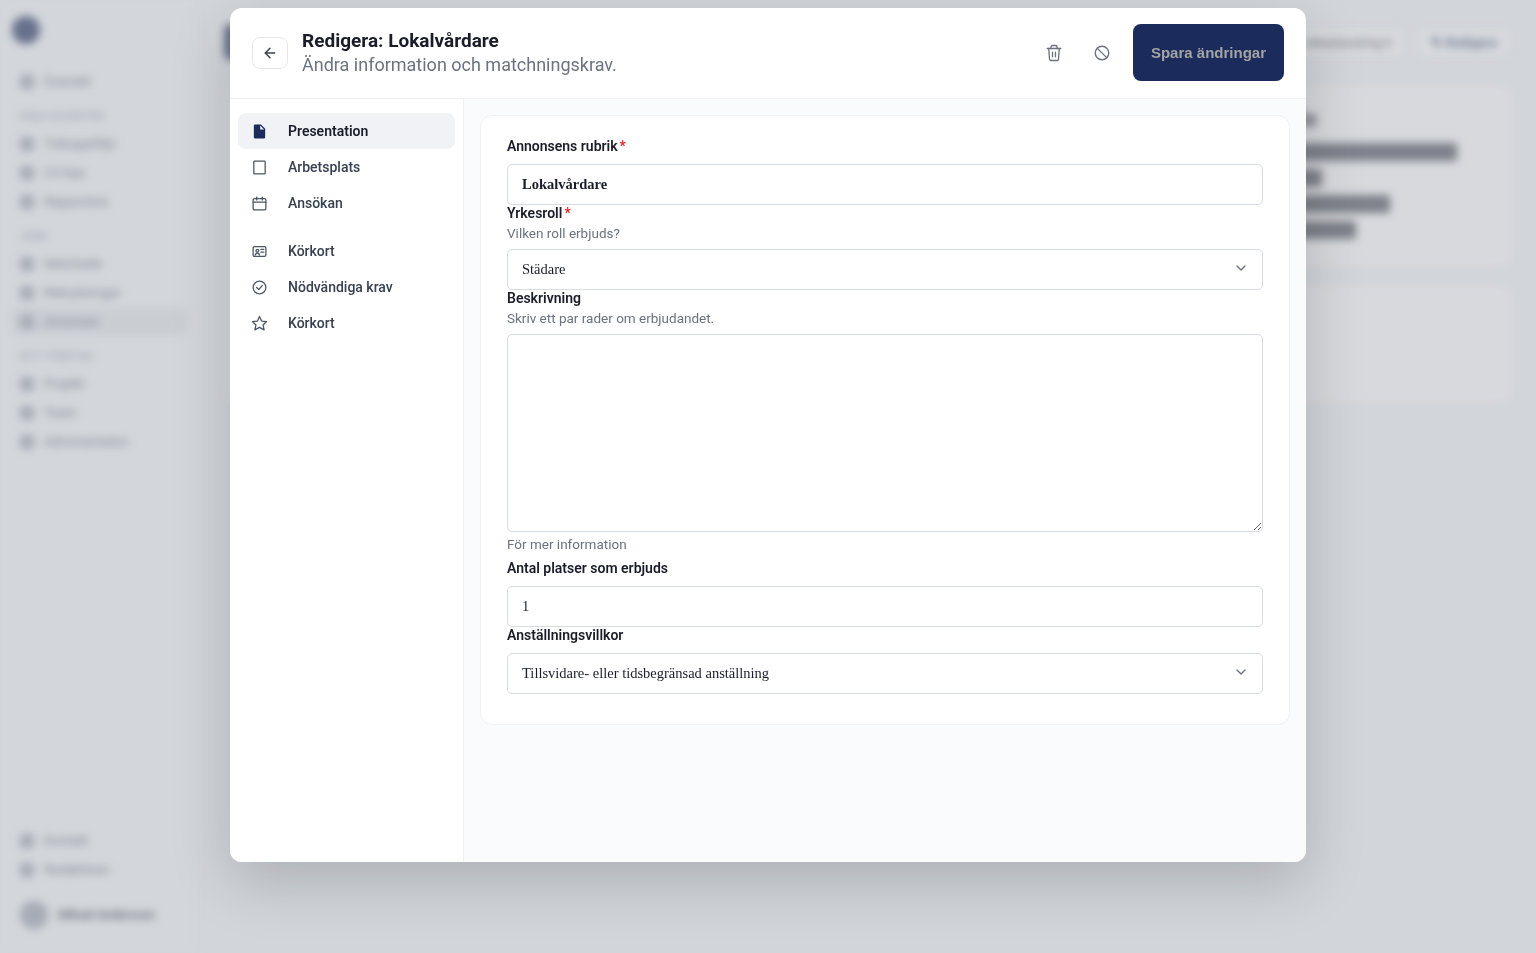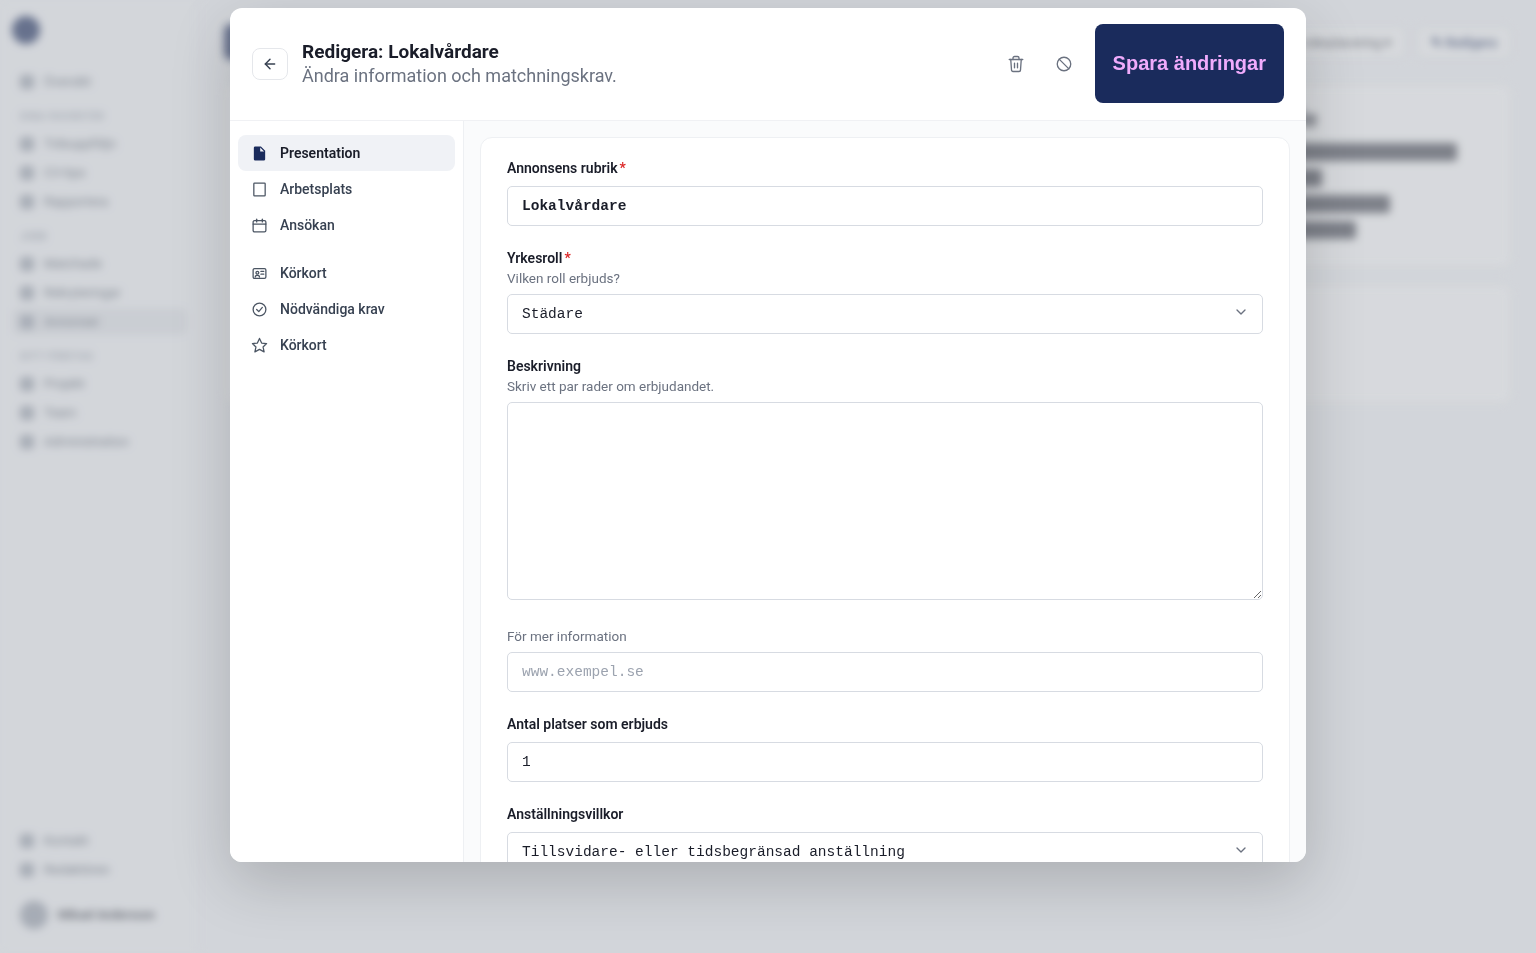--- a/index.html
+++ b/index.html
@@ -115,45 +115,45 @@
       border: none;
       display: flex;
       align-items: center;
       justify-content: center;
       border-radius: 6px;
       cursor: pointer;
       color: #6b7280;
     }
     .save-btn {
       background: #1a2b5c;
-      color: #f0abfc;
+      color: #a3a3a3;
       border: none;
-      padding: 28px 18px;
+      padding: 20px 18px;
       border-radius: 8px;
-      font-size: 20px;
+      font-size: 15px;
       font-weight: 600;
       cursor: pointer;
     }
     .modal-body {
       flex: 1;
       display: flex;
       overflow: hidden;
       border-top: 1px solid #f0f1f4;
     }
     .modal-nav {
       width: 234px;
       padding: 14px 8px;
       border-right: 1px solid #eef0f3;
       background: #fff;
     }
     .modal-nav-group { margin-bottom: 12px; }
     .modal-nav-item {
       display: flex;
       align-items: center;
-      gap: 12px;
+      gap: 20px;
       padding: 9px 12px;
       border-radius: 8px;
       font-size: 14px;
       font-weight: 500;
       color: #374151;
       cursor: pointer;
     }
     .modal-nav-item.active {
       background: #f0f2f6;
       color: #1a1d29;
@@ -174,41 +174,41 @@
       padding: 16px;
       overflow-y: auto;
       background: #fafbfc;
     }
     .form-card {
       background: #fff;
       border: 1px solid #eef0f3;
       border-radius: 12px;
       padding: 22px 26px 30px;
     }
-    .form-group { margin-bottom: 24px; }
+    .form-group { }
     .form-label {
       font-size: 14px;
       font-weight: 600;
       color: #1a1d29;
       display: block;
       margin-bottom: 4px;
     }
     .required { color: #dc2626; margin-left: 2px; }
     .form-help {
       font-size: 13.5px;
       color: #6b7280;
       margin-bottom: 8px;
     }
     .form-input, .form-select, .form-textarea {
       width: 100%;
       padding: 11px 14px;
       border: 1px solid #d7dbe2;
       border-radius: 5px;
       font-size: 14.5px;
-      font-family: Liberation Mono, monospace;
+      font-family: Liberation Serif, serif;
       color: #1a1d29;
       background: #fff;
     }
     .form-input::placeholder { color: #9ca3af; }
     .form-select {
       appearance: none;
       background-image: none;
       cursor: pointer;
     }
     .select-wrap { position: relative; }
@@ -450,21 +450,20 @@
           </div>
 
           <div class="form-group">
             <label class="form-label">Beskrivning</label>
             <div class="form-help">Skriv ett par rader om erbjudandet.</div>
             <textarea class="form-textarea" style=""></textarea>
           </div>
 
           <div class="form-group">
             <div class="form-help">För mer information</div>
-            <input type="text" class="form-input" placeholder="www.exempel.se" style="">
           </div>
 
           <div class="form-group">
             <div class="form-label-row">
               <label class="form-label">Antal platser som erbjuds</label>
             </div>
             <input type="text" class="form-input" value="1" style="">
           </div>
 
           <div class="form-group" style="margin-bottom:0">

